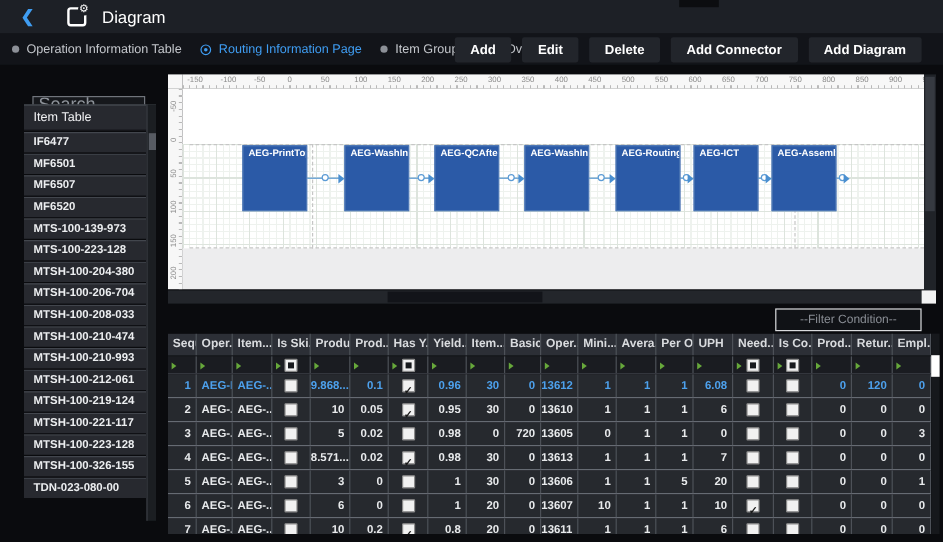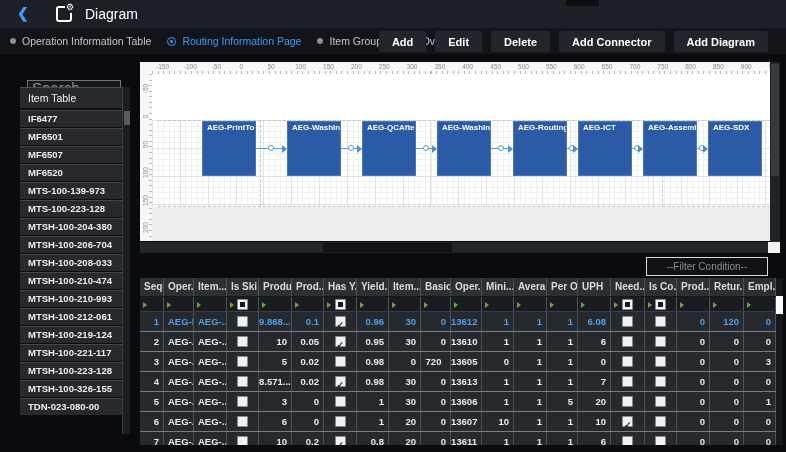--- a/index.html
+++ b/index.html
@@ -216,23 +216,20 @@
       </div>
       <div class="node" style="left: 426px;">
         <div class="node-label">AEG-ICT</div>
       </div>
       <div class="node" style="left: 361px;">
         <div class="node-label">AEG-Routing</div>
       </div>
       <div class="node" style="left: 491px;">
         <div class="node-label">AEG-Assembly</div>
       </div>
-      <div class="node" style="left: 556px;">
-        <div class="node-label">AEG-SDX</div>
-      </div>
       <div class="connector" style="left: 104px; width: 31px;">
         <div class="cline"></div>
         <div class="cring"></div>
         <div class="carrow"></div>
       </div>
       <div class="connector" style="left: 189px; width: 21px;">
         <div class="cline"></div>
         <div class="cring"></div>
         <div class="carrow"></div>
       </div>
@@ -428,21 +425,21 @@
         <div class="cell dcell bool" style="width: 32px;">
           <span class="cb"></span>
         </div>
         <div class="cell dcell num" style="width: 33px;"><span>5</span></div>
         <div class="cell dcell num" style="width: 32px;"><span>0.02</span></div>
         <div class="cell dcell bool" style="width: 33px;">
           <span class="cb"></span>
         </div>
         <div class="cell dcell num" style="width: 32px;"><span>0.98</span></div>
         <div class="cell dcell num" style="width: 32px;"><span>0</span></div>
-        <div class="cell dcell num" style="width: 30px; text-align: center;"><span>720</span></div>
+        <div class="cell dcell num" style="width: 30px;"><span>720</span></div>
         <div class="cell dcell num" style="width: 31px;"><span>13605</span></div>
         <div class="cell dcell num" style="width: 32px;"><span>0</span></div>
         <div class="cell dcell num" style="width: 33px;"><span>1</span></div>
         <div class="cell dcell num" style="width: 31px;"><span>1</span></div>
         <div class="cell dcell num" style="width: 33px;"><span>0</span></div>
         <div class="cell dcell bool" style="width: 34px;">
           <span class="cb"></span>
         </div>
         <div class="cell dcell bool" style="width: 32px;">
           <span class="cb"></span>

